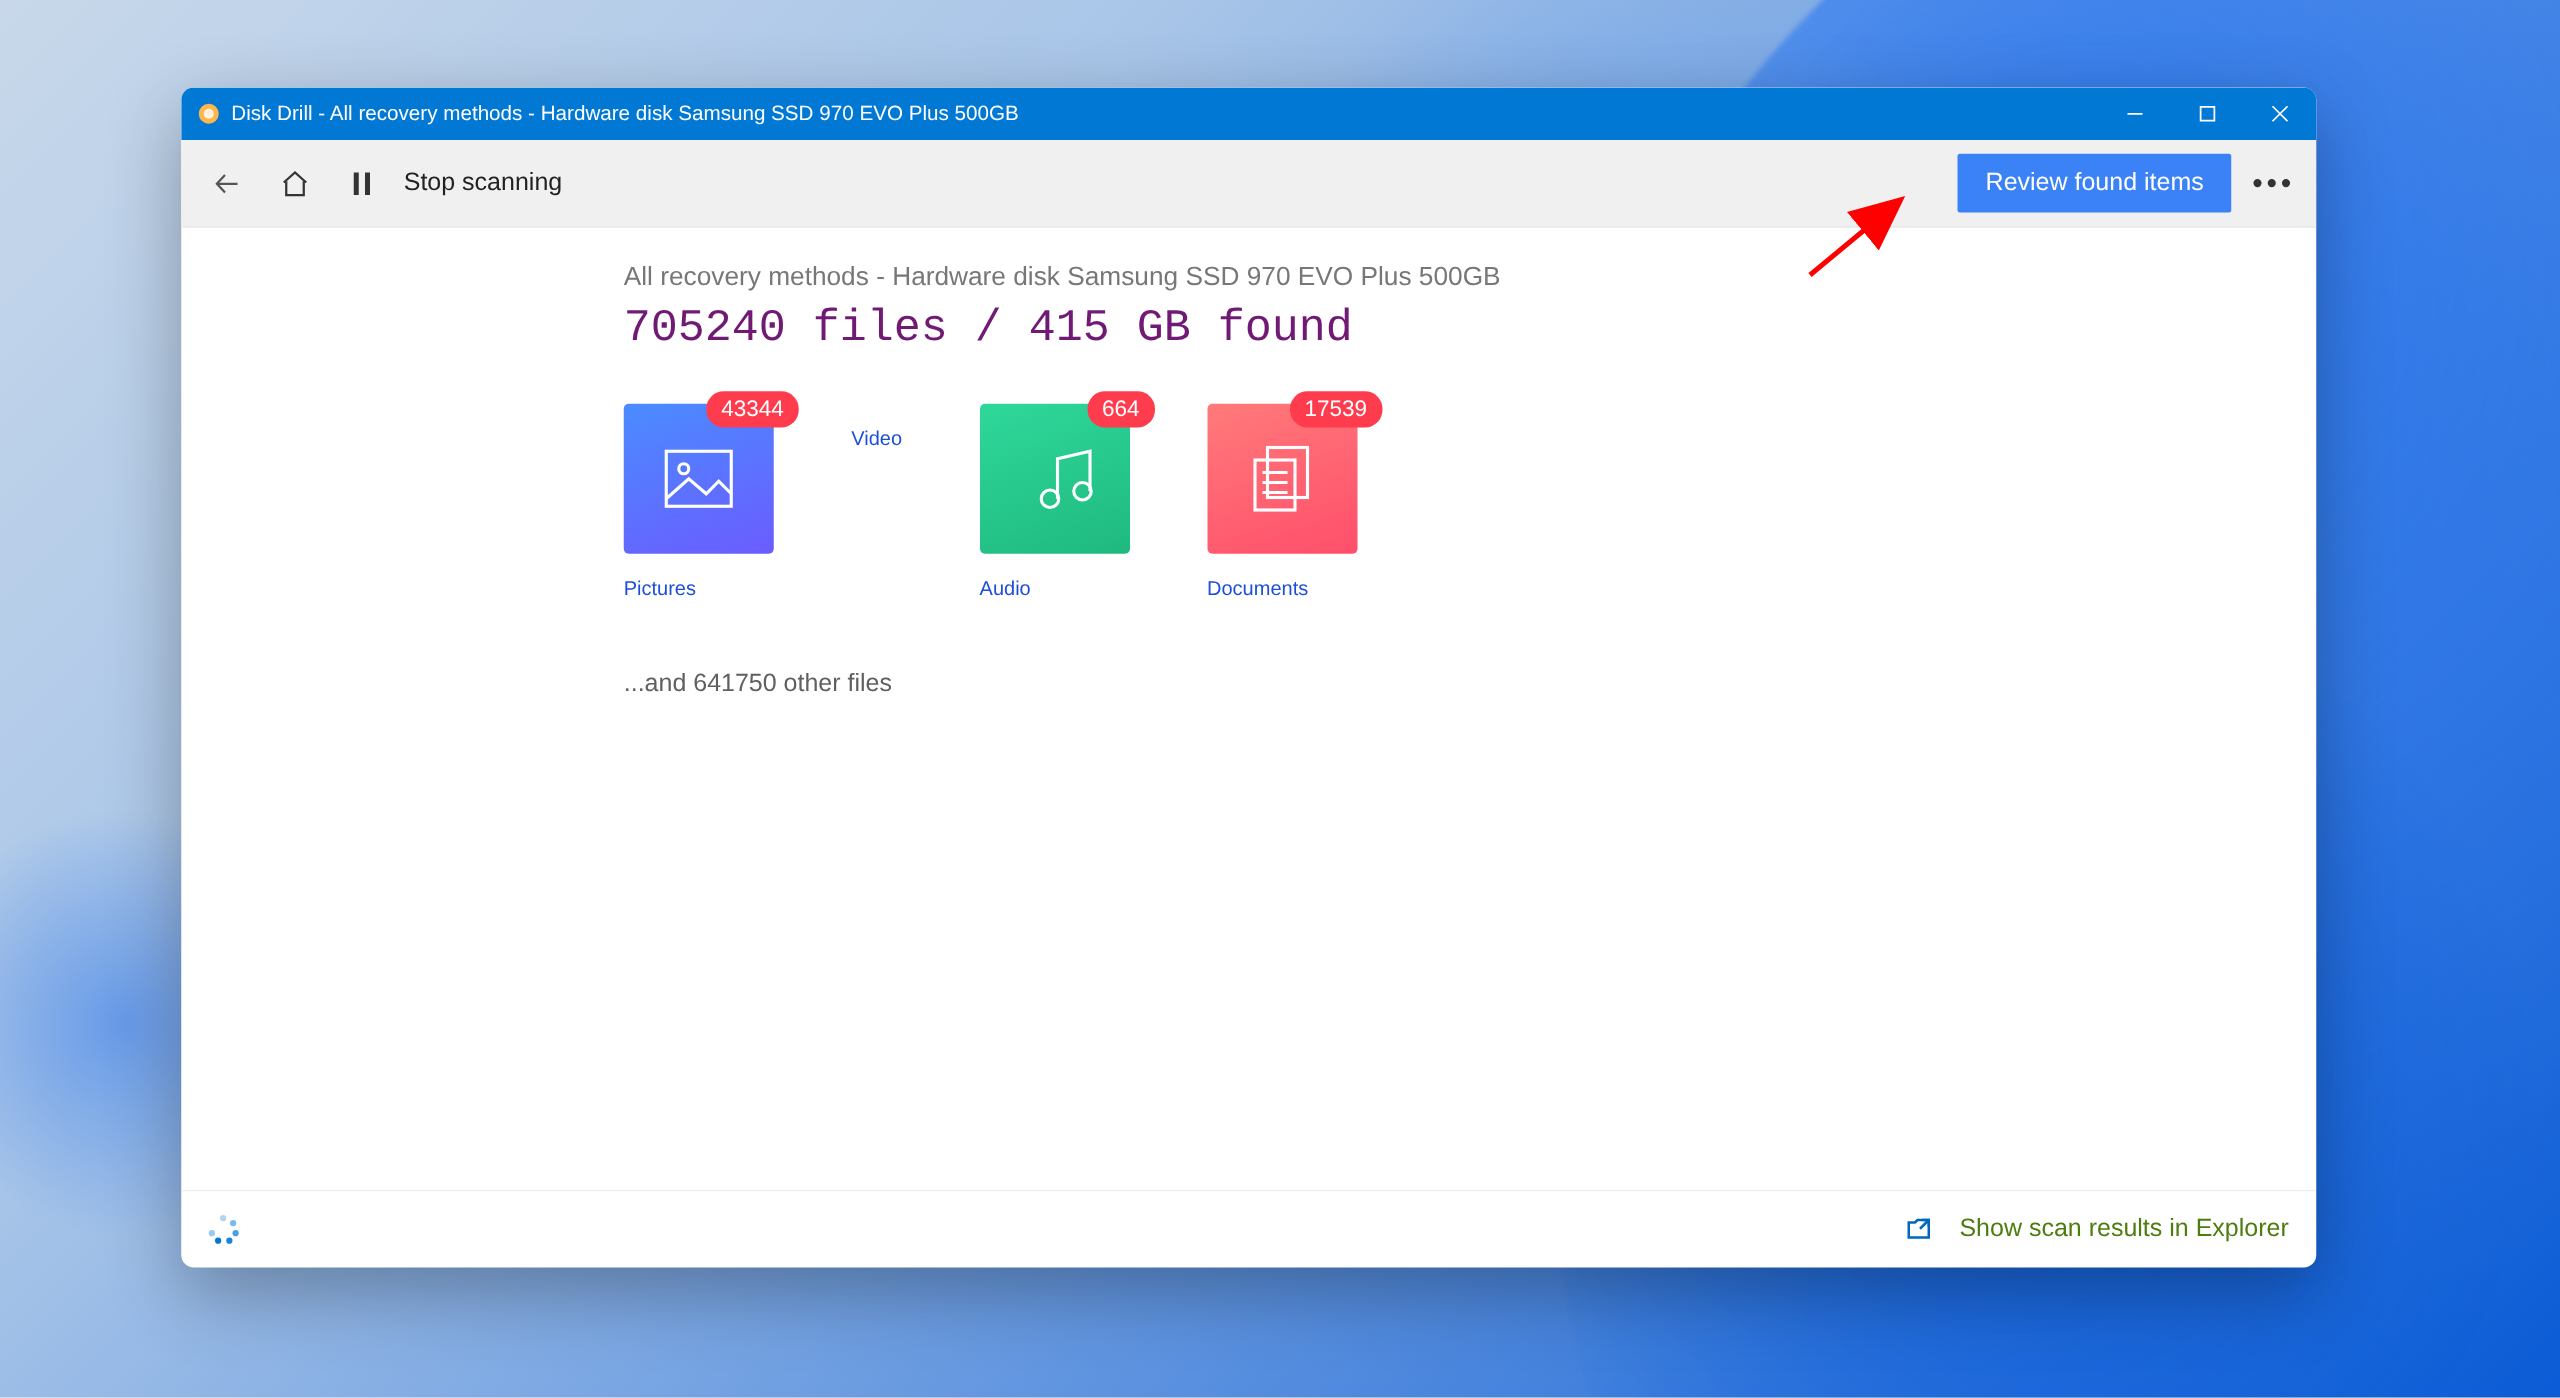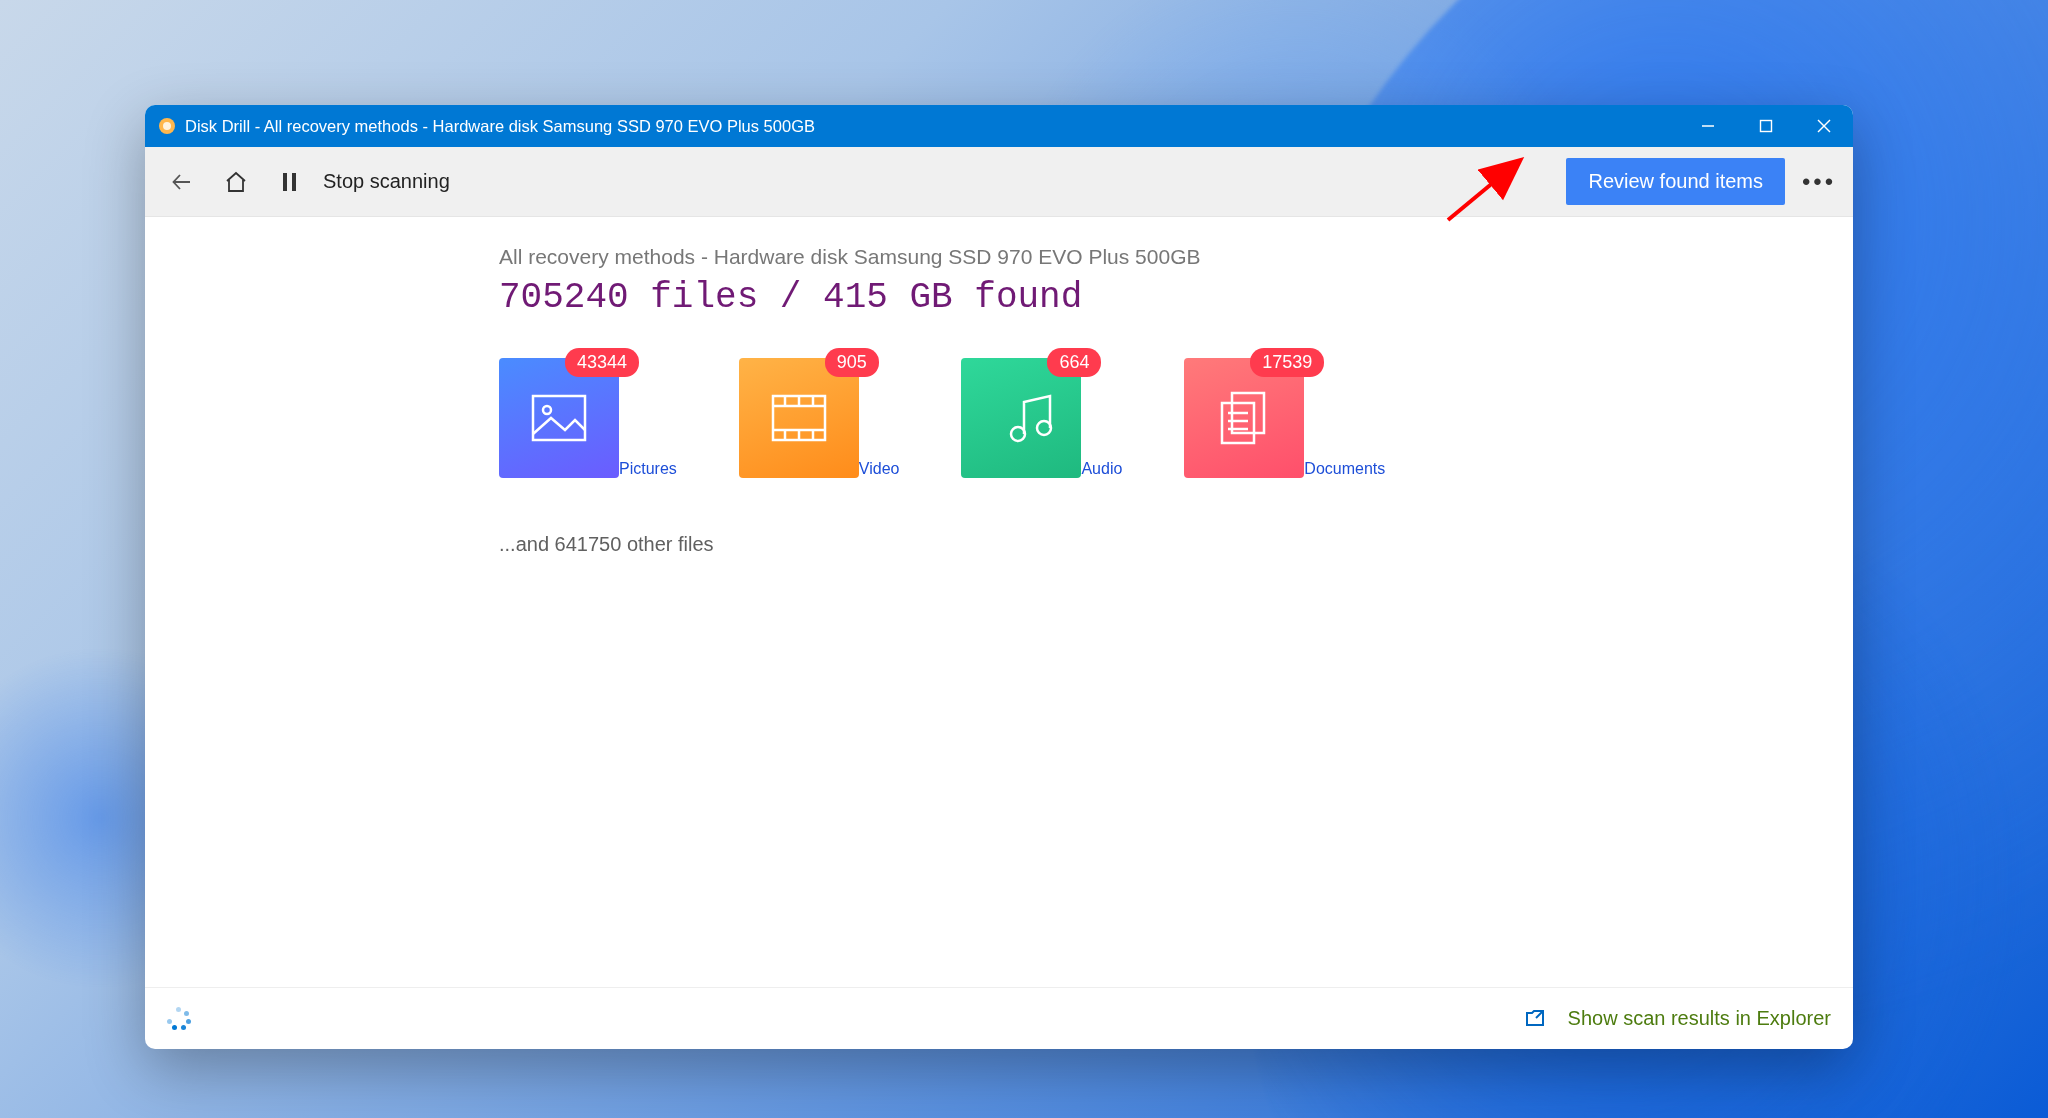--- a/index.html
+++ b/index.html
@@ -27,21 +27,20 @@
     left: 145px;
     top: 70px;
     width: 1708px;
     height: 944px;
     background: #fff;
     border-radius: 10px;
     box-shadow: 0 20px 60px rgba(0,0,0,0.3);
     overflow: hidden;
     display: flex;
     flex-direction: column;
-    margin-top: 35px;
   }
   .titlebar {
     height: 42px;
     background: #0078d4;
     display: flex;
     align-items: center;
     color: #fff;
     font-size: 16.5px;
     padding-left: 12px;
   }
@@ -111,22 +110,22 @@
     font-weight: 400;
     margin-bottom: 40px;
     font-family: Liberation Mono, monospace;
   }
   .cats {
     display: flex;
     gap: 62px;
   }
   .cat {
     display: flex;
-    flex-direction: row;
-    align-items: flex-end;
+    flex-direction: column;
+    align-items: flex-start;
     position: relative;
   }
   .tile {
     width: 120px; height: 120px;
     border-radius: 4px;
     display: flex; align-items: center; justify-content: center;
     position: relative;
   }
   .tile.pictures  { background: linear-gradient(160deg, #4a8cff 0%, #6b5cff 100%); }
   .tile.video     { background: linear-gradient(160deg, #ffb347 0%, #ff8c1a 100%); }
@@ -268,34 +267,20 @@
               <rect x="2" y="2" width="52" height="44"></rect>
               <circle cx="16" cy="16" r="4"></circle>
               <polyline points="2,40 20,24 34,36 44,26 54,36"></polyline>
             </svg>
           <div class="badge">43344</div>
         </div>
         <div class="cat-label">Pictures</div>
       </div>
 
       <div class="cat">
-        <div class="tile video">
-          <svg width="56" height="48" viewBox="0 0 56 48" fill="none" stroke="#fff" stroke-width="2.5">
-              <rect x="2" y="2" width="52" height="44"></rect>
-              <line x1="2" y1="12" x2="54" y2="12"></line>
-              <line x1="2" y1="36" x2="54" y2="36"></line>
-              <line x1="14" y1="2" x2="14" y2="12"></line>
-              <line x1="28" y1="2" x2="28" y2="12"></line>
-              <line x1="42" y1="2" x2="42" y2="12"></line>
-              <line x1="14" y1="36" x2="14" y2="46"></line>
-              <line x1="28" y1="36" x2="28" y2="46"></line>
-              <line x1="42" y1="36" x2="42" y2="46"></line>
-            </svg>
-          <div class="badge">905</div>
-        </div>
         <div class="cat-label">Video</div>
       </div>
 
       <div class="cat">
         <div class="tile audio">
           <svg width="50" height="52" viewBox="0 0 50 52" fill="none" stroke="#fff" stroke-width="2.5">
               <path d="M16 42 V10 L42 4 V36"></path>
               <circle cx="10" cy="42" r="7"></circle>
               <circle cx="36" cy="36" r="7"></circle>
             </svg>

